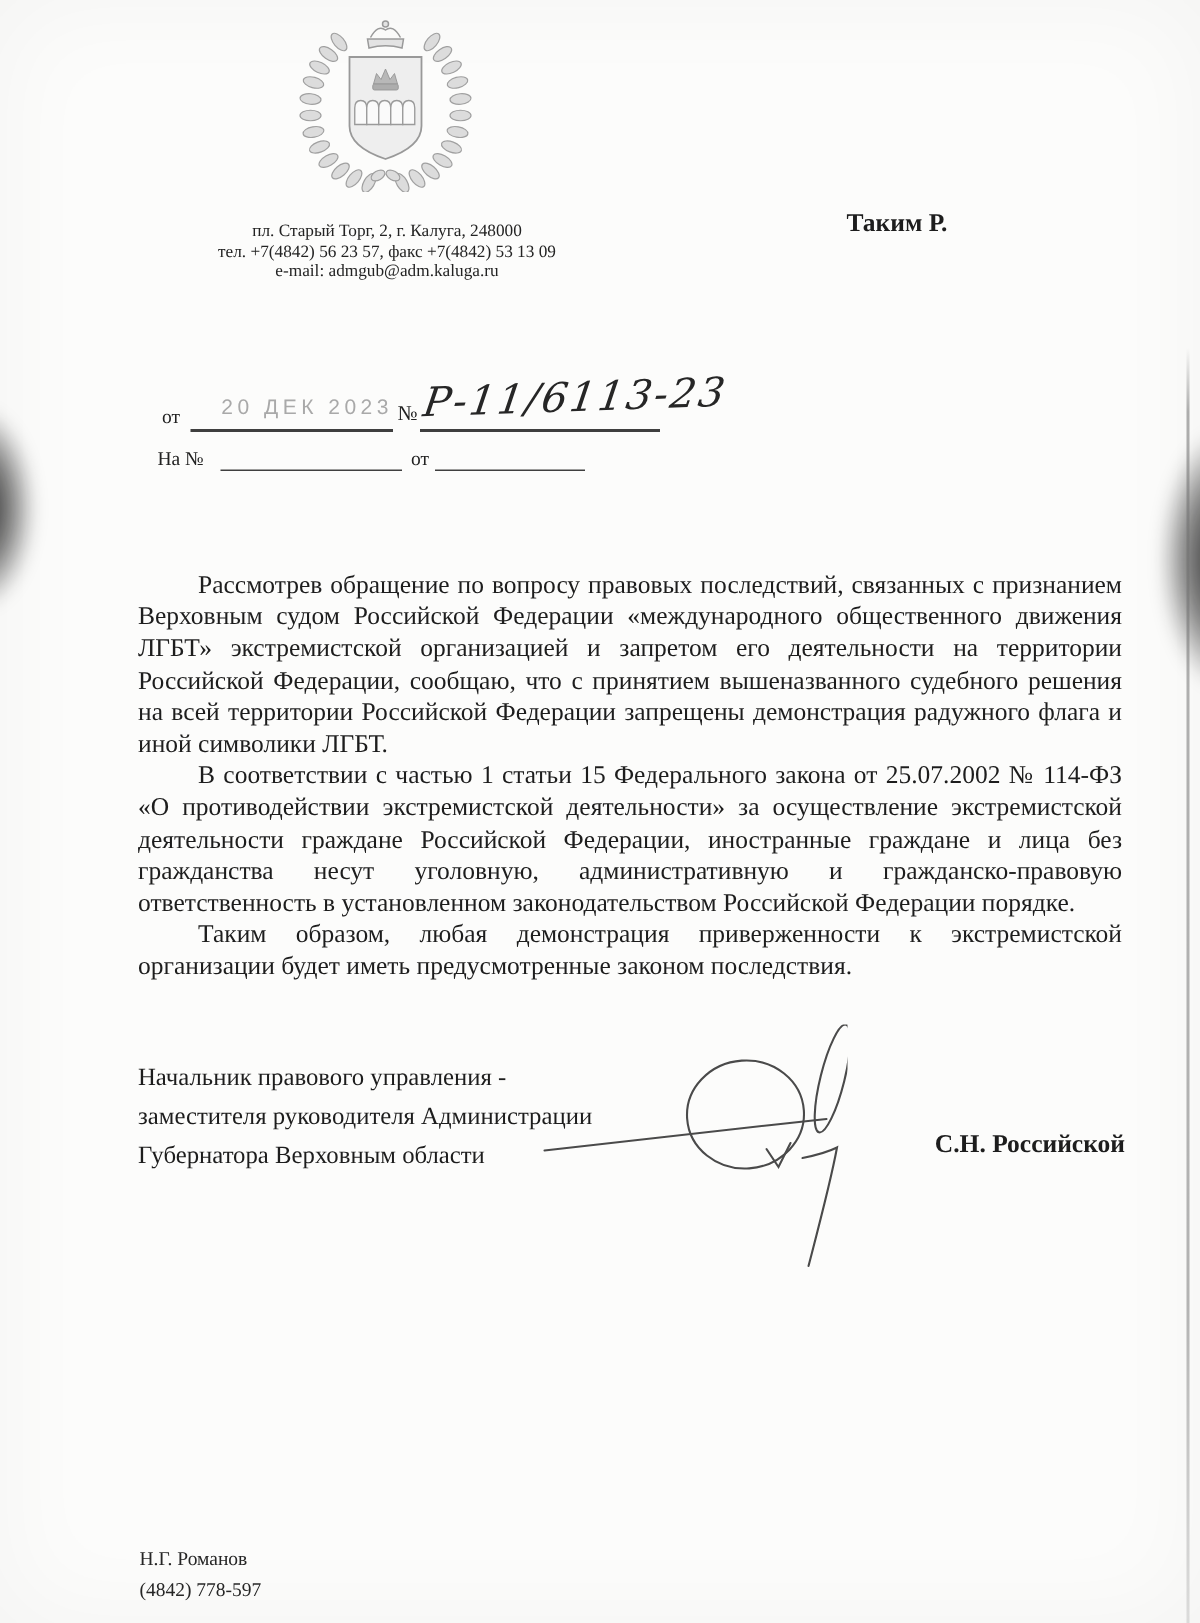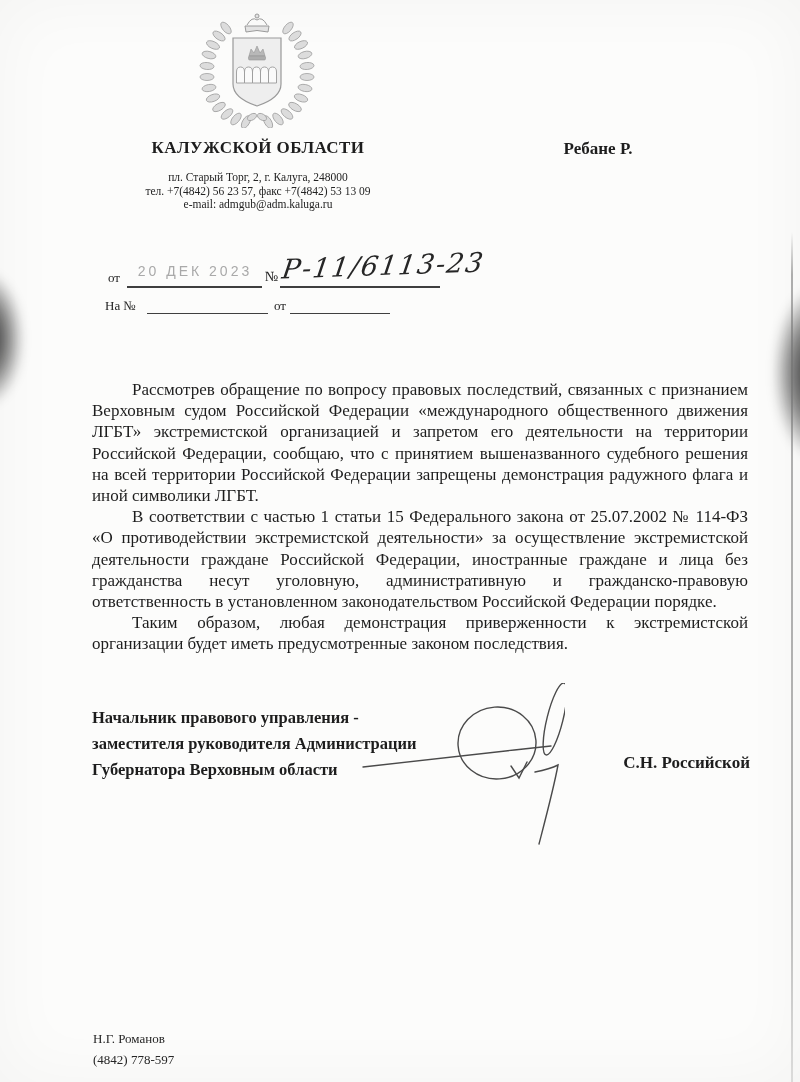--- a/index.html
+++ b/index.html
@@ -23,33 +23,33 @@
 
   .org-block{position:absolute;left:86px;top:136px;width:344px;text-align:center;}
   .org-name{font-weight:bold;font-size:17px;line-height:23px;letter-spacing:0.4px;}
   .address-block{margin-top:12px;font-weight:normal;font-size:11.5px;line-height:13.5px;color:#232323;}
 
   .recipient{position:absolute;left:448px;top:136px;width:300px;text-align:center;
     font-weight:bold;font-size:17px;line-height:26px;}
 
   .ref-label{position:absolute;font-size:13px;color:#222;}
   .ref-line{position:absolute;height:1.5px;background:#3f3f3f;}
-  .stamp{position:absolute;left:128px;top:263px;width:134px;text-align:center;
+  .stamp{position:absolute;left:128px;top:263px;width:134px;text-align:right;
     font-family:"Liberation Sans",sans-serif;font-size:14px;letter-spacing:3px;
     color:#a9a9a9;white-space:nowrap;}
   .handwritten{position:absolute;left:283px;top:250px;font-size:27px;font-style:italic;
     font-family:"DejaVu Serif",serif;transform:skewX(-10deg) rotate(-2deg);
     letter-spacing:1.5px;color:#262626;white-space:nowrap;}
 
   .body-text{position:absolute;left:92px;top:379px;width:656px;
     font-size:17px;line-height:21.2px;text-align:justify;}
   .body-text p{margin:0;text-indent:40px;}
 
   .sig-position{position:absolute;left:92px;top:705px;width:390px;
-    font-weight:bold;font-size:16.5px;line-height:26px;}
+    font-weight:normal;font-size:16.5px;line-height:26px;}
   .sig-name{position:absolute;left:558px;top:753px;width:192px;text-align:right;
     font-weight:bold;font-size:17px;}
   .signature-svg{position:absolute;left:355px;top:683px;width:210px;height:180px;}
 
   .footer{position:absolute;left:93px;top:1028px;font-size:13px;line-height:21px;color:#262626;}
 </style>
 </head>
 <body>
 
 <div class="page">
@@ -100,30 +100,29 @@
     <g fill="#fafafa" stroke="#9a9a9a" stroke-width="0.9">
       <path d="M44.5,71 v-11 q0,-5 4,-5 q4,0 4,5 v11 z"></path>
       <path d="M52.5,71 v-11 q0,-5 4,-5 q4,0 4,5 v11 z"></path>
       <path d="M60.5,71 v-11 q0,-5 4,-5 q4,0 4,5 v11 z"></path>
       <path d="M68.5,71 v-11 q0,-5 4,-5 q4,0 4,5 v11 z"></path>
       <path d="M76.5,71 v-11 q0,-5 4,-5 q4,0 4,5 v11 z"></path>
     </g>
   </svg>
 
   <div class="org-block">
-    <div class="org-name">КАЛУЖСКОЙ ОБЛАСТИ</div>
     <div class="address-block">
       <div>пл. Старый Торг, 2, г. Калуга, 248000</div>
       <div>тел. +7(4842) 56 23 57, факс +7(4842) 53 13 09</div>
       <div>e-mail: admgub@adm.kaluga.ru</div>
     </div>
   </div>
 
   <div class="recipient">
-    <div>Ребане Р.</div>
+    <div>Таким Р.</div>
   </div>
 
   <span class="ref-label" style="left:108px;top:270px;">от</span>
   <div class="ref-line" style="left:127px;top:286px;width:135px;"></div>
   <div class="stamp">20 ДЕК 2023</div>
   <span class="ref-label" style="left:265px;top:269px;font-size:14px;">№</span>
   <div class="ref-line" style="left:280px;top:286px;width:160px;"></div>
   <div class="handwritten">Р-11/6113-23</div>
 
   <span class="ref-label" style="left:105px;top:298px;">На №</span>

